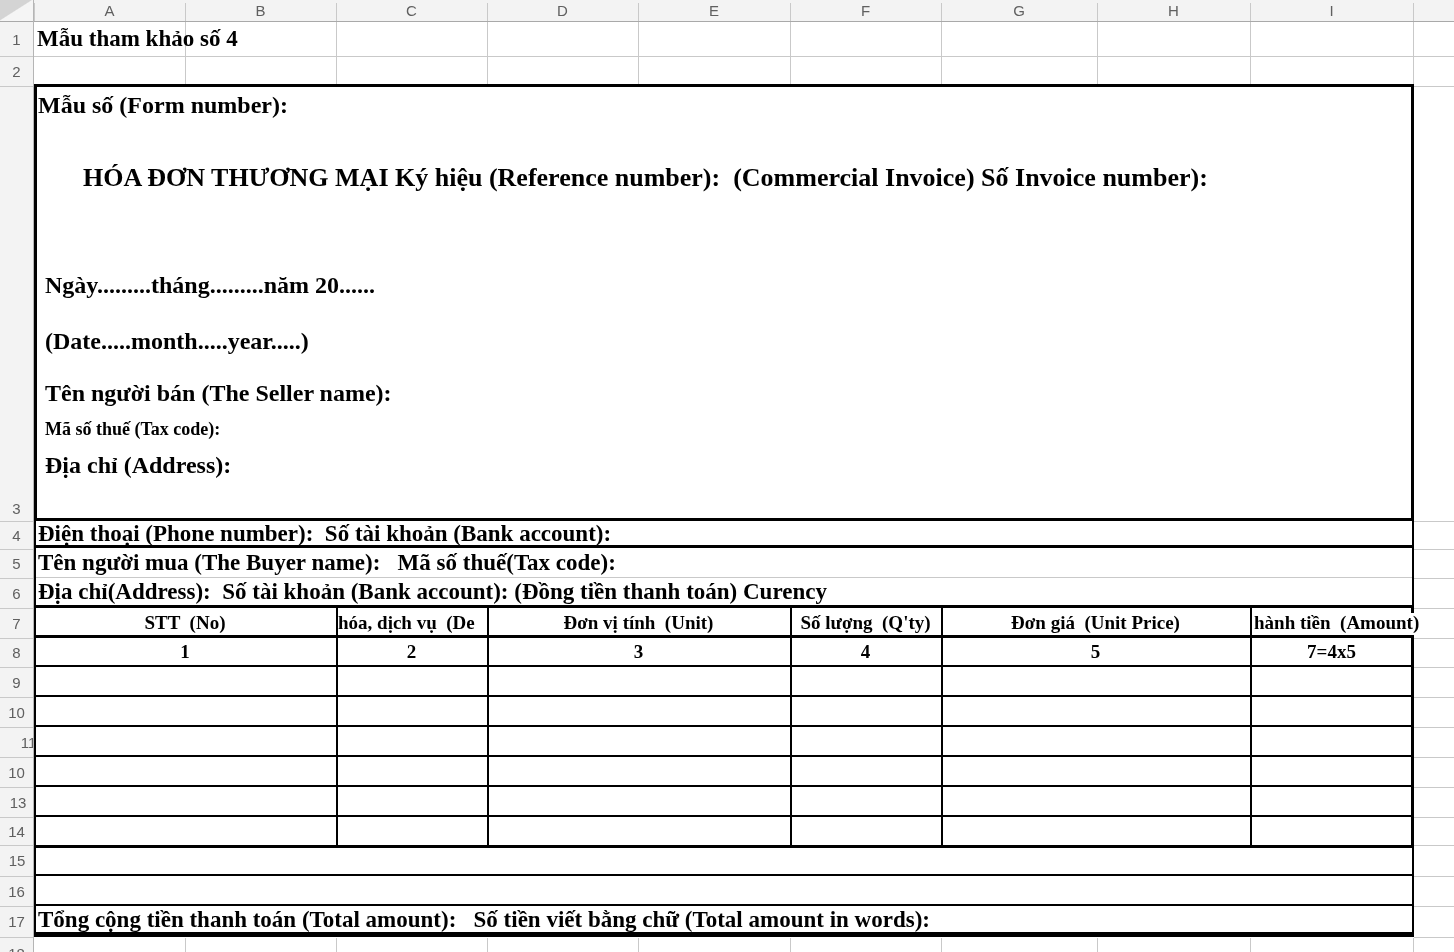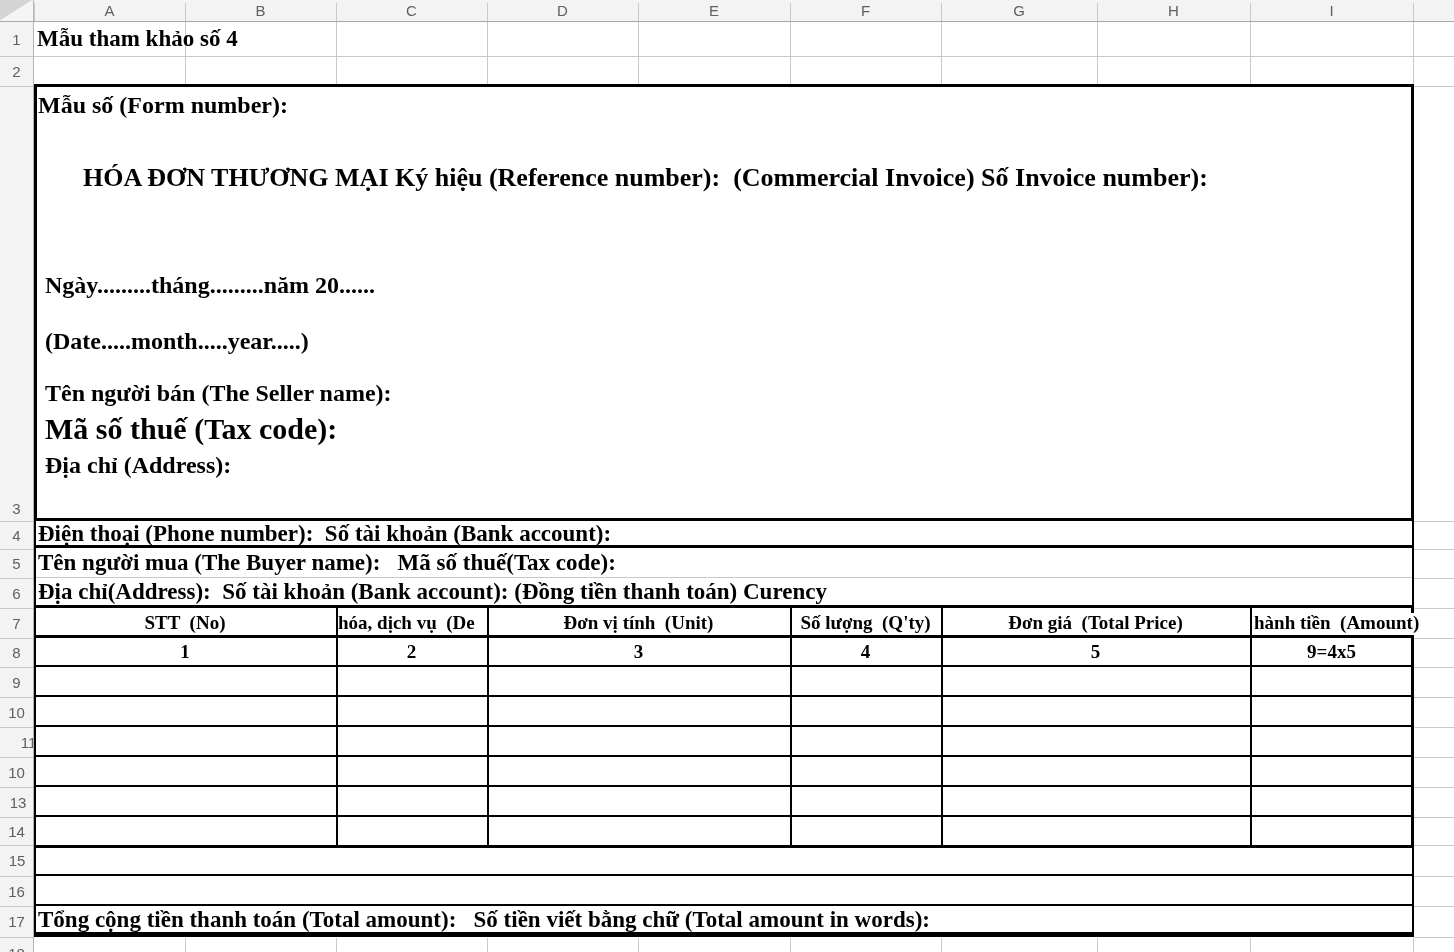--- a/index.html
+++ b/index.html
@@ -191,35 +191,35 @@
   <div class="abs box" style="left:34px;top:876px;width:1380px;height:30px;border-width:0 2px 2px 2px;"></div>
   <div class="abs box" style="left:34px;top:906px;width:1380px;height:31px;border-width:0 2px 5px 2px;"></div>
 
   <div class="abs serif pre flex" style="left:37px;top:23px;height:32px;font-size:23px;">Mẫu tham khảo số 4</div>
 
   <div class="abs serif pre flex" style="left:38px;top:90px;height:30px;font-size:24px;">Mẫu số (Form number):</div>
   <div class="abs serif pre flex" style="left:43px;top:161px;height:34px;font-size:26px;margin-left:40px;">HÓA ĐƠN THƯƠNG MẠI Ký hiệu (Reference number):  (Commercial Invoice) Số Invoice number):</div>
   <div class="abs serif pre flex" style="left:45px;top:270px;height:30px;font-size:24px;">Ngày.........tháng.........năm 20......</div>
   <div class="abs serif pre flex" style="left:45px;top:306px;height:30px;font-size:24px;margin-top:20px;">(Date.....month.....year.....)</div>
   <div class="abs serif pre flex" style="left:45px;top:378px;height:30px;font-size:24px;">Tên người bán (The Seller name):</div>
-  <div class="abs serif pre flex" style="left:45px;top:414px;height:30px;font-size:30px;">Mã số thuế (Tax code):</div>
+  <div class="abs serif pre flex" style="left:45px;top:414px;height:30px;font-size:18px;">Mã số thuế (Tax code):</div>
   <div class="abs serif pre flex" style="left:45px;top:450px;height:30px;font-size:24px;">Địa chỉ (Address):</div>
 
   <div class="abs serif pre flex" style="left:38px;top:521px;height:25px;font-size:23px;">Điện thoại (Phone number):  Số tài khoản (Bank account):</div>
   <div class="abs serif pre flex" style="left:38px;top:549px;height:28px;font-size:23px;">Tên người mua (The Buyer name):   Mã số thuế(Tax code):</div>
   <div class="abs serif pre flex" style="left:38px;top:578px;height:28px;font-size:23px;">Địa chỉ(Address):  Số tài khoản (Bank account): (Đồng tiền thanh toán) Curency</div>
 
   <div class="abs serif pre flex center" style="left:34px;top:610px;width:302px;height:25px;font-size:19px;">STT  (No)</div>
   <div class="abs serif pre flex clip" style="left:338px;top:610px;width:149px;height:25px;font-size:19px;">hóa, dịch vụ  (De</div>
   <div class="abs serif pre flex center" style="left:487px;top:610px;width:303px;height:25px;font-size:19px;">Đơn vị tính  (Unit)</div>
   <div class="abs serif pre flex center" style="left:790px;top:610px;width:151px;height:25px;font-size:19px;">Số lượng  (Q'ty)</div>
-  <div class="abs serif pre flex center" style="left:941px;top:610px;width:309px;height:25px;font-size:19px;">Đơn giá  (Total Price)</div>
+  <div class="abs serif pre flex center" style="left:941px;top:610px;width:309px;height:25px;font-size:19px;">Đơn giá  (Unit Price)</div>
   <div class="abs serif pre flex" style="left:1254px;top:610px;width:200px;height:25px;font-size:19px;">hành tiền  (Amount)</div>
 
   <div class="abs serif pre flex center" style="left:34px;top:640px;width:302px;height:24px;font-size:19px;">1</div>
   <div class="abs serif pre flex center" style="left:336px;top:640px;width:151px;height:24px;font-size:19px;">2</div>
   <div class="abs serif pre flex center" style="left:487px;top:640px;width:303px;height:24px;font-size:19px;">3</div>
   <div class="abs serif pre flex center" style="left:790px;top:640px;width:151px;height:24px;font-size:19px;">4</div>
   <div class="abs serif pre flex center" style="left:941px;top:640px;width:309px;height:24px;font-size:19px;">5</div>
-  <div class="abs serif pre flex center" style="left:1250px;top:640px;width:163px;height:24px;font-size:19px;">9=4x5</div>
+  <div class="abs serif pre flex center" style="left:1250px;top:640px;width:163px;height:24px;font-size:19px;">7=4x5</div>
 
   <div class="abs serif pre flex" style="left:38px;top:907px;height:25px;font-size:23px;">Tổng cộng tiền thanh toán (Total amount):   Số tiền viết bằng chữ (Total amount in words):</div>
 </div>
 
 </body></html>

